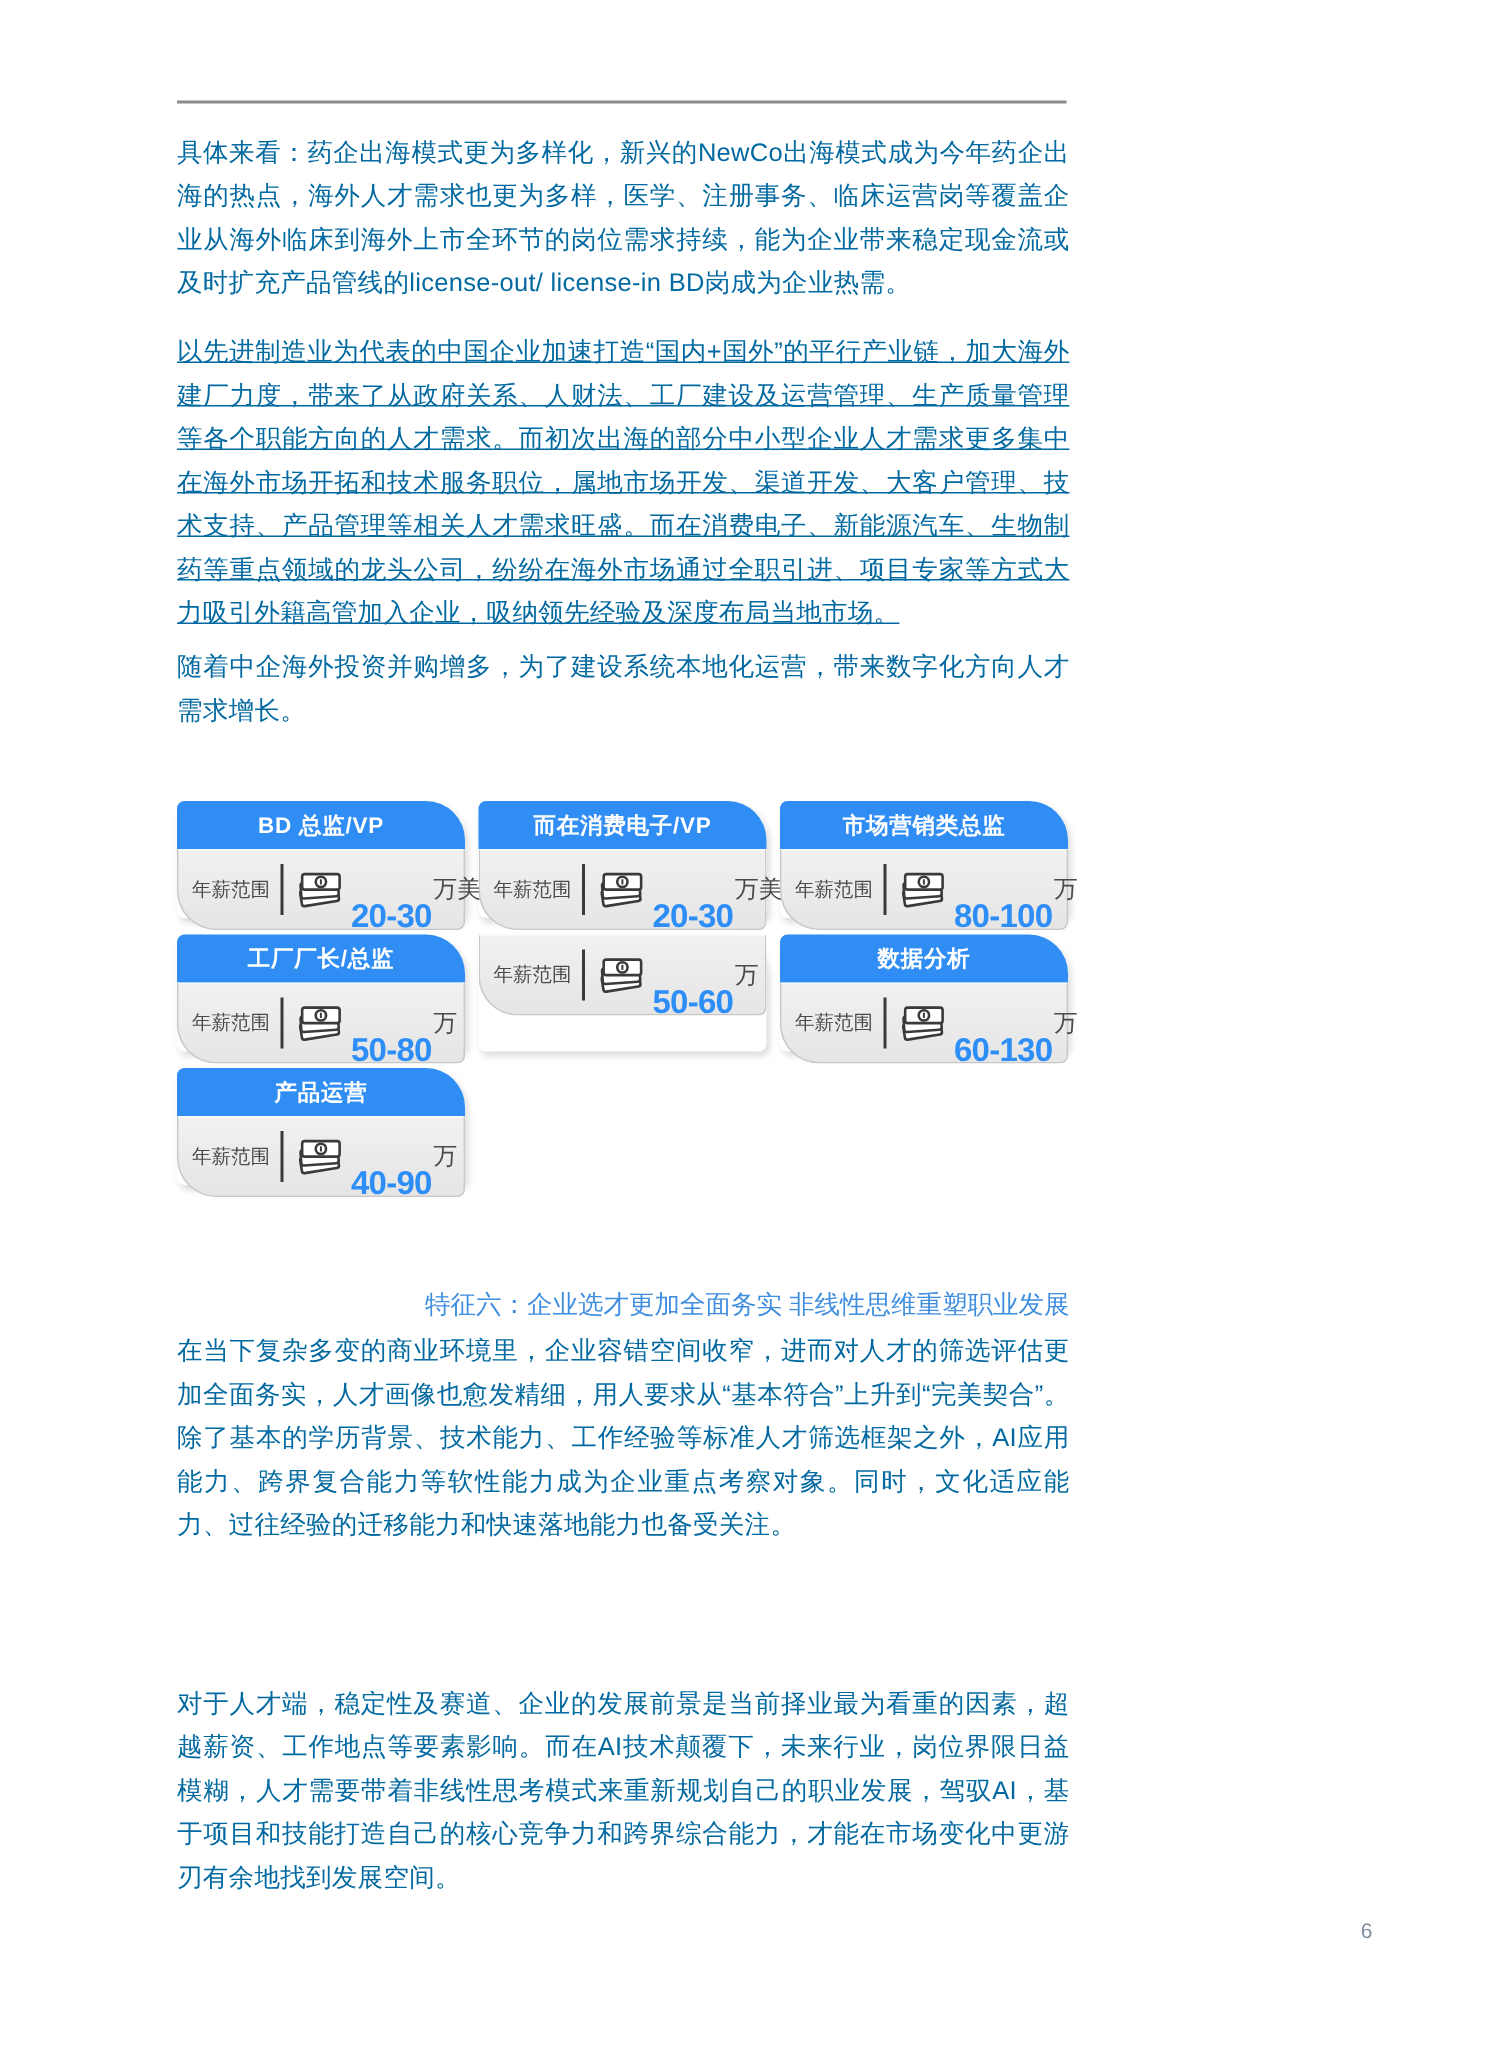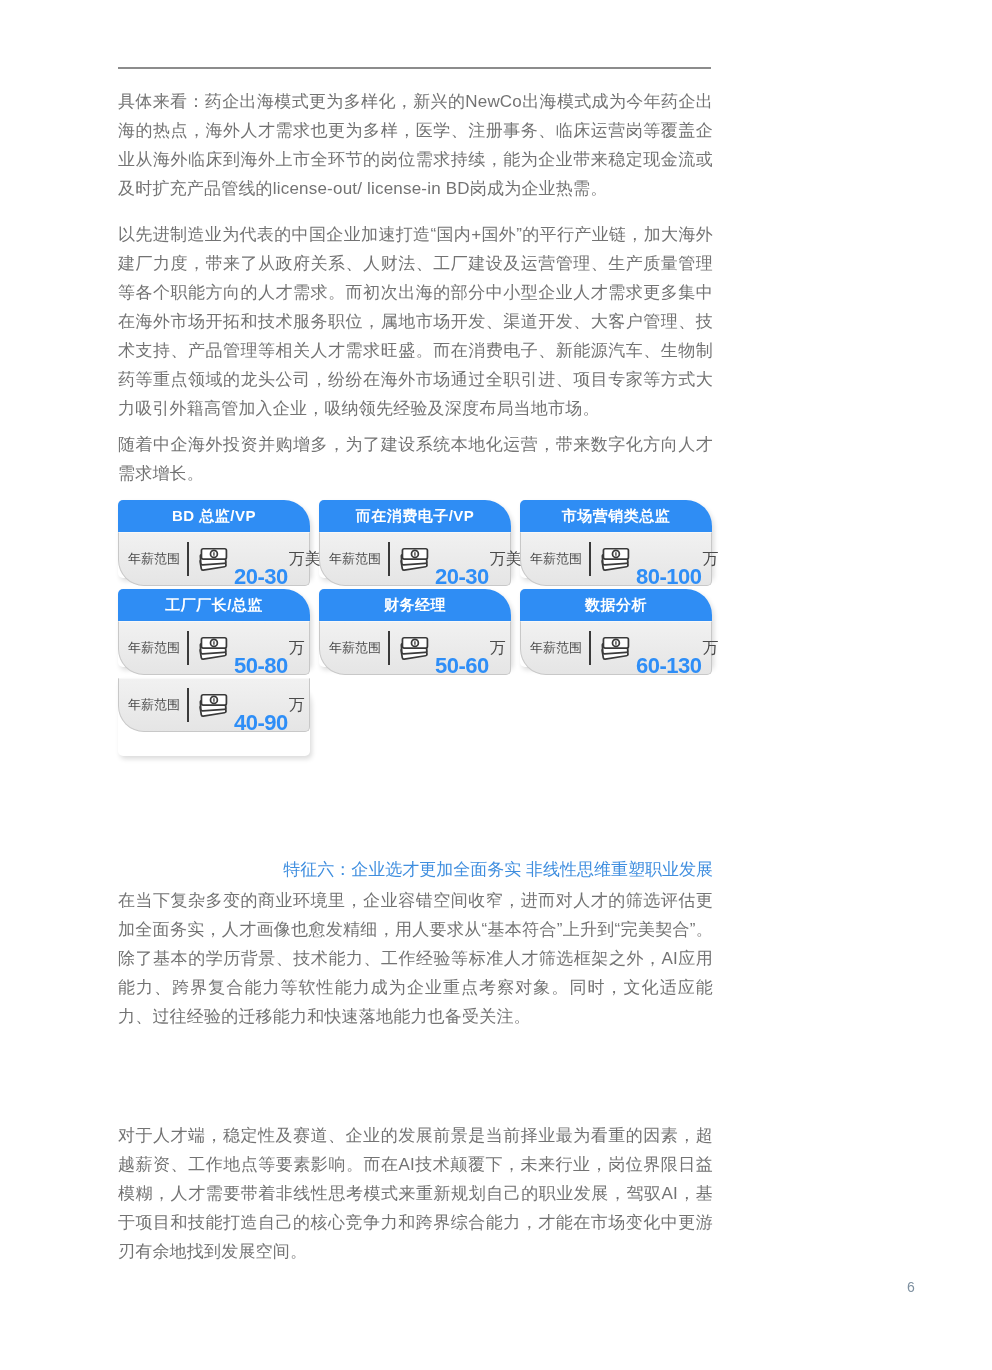--- a/index.html
+++ b/index.html
@@ -14,38 +14,38 @@
 
   .rule {
     position: absolute; left: 118px; top: 67px;
     width: 593px; height: 2px; background: #8c8c8c;
   }
 
   .para {
     position: absolute; left: 118px; width: 595px;
     font-size: 17px; line-height: 29px;
     text-align: justify;
-    color: #737373;
+    color: #0369a1;
     letter-spacing: 0.2px;
   }
   .p1 { top: 87px; }
-  .p2 { top: 220px; }
+  .p2 { top: 220px; text-decoration: underline; }
   .p3 { top: 430px; }
   .p4 { top: 886px; }
   .p5 { top: 1100px; margin-top: 21px; }
 
   .section-heading {
     position: absolute; left: 118px; top: 858px; width: 595px;
     font-size: 17px; line-height: 24px;
     color: #3f8edf;
     text-align: right;
   }
 
   .cards-grid {
-    position: absolute; left: 118px; top: 500px;
+    position: absolute; left: 118px; top: 534px;
     display: grid;
     grid-template-columns: repeat(3, 192px);
     column-gap: 9px; row-gap: 11px;
   }
   .salary-card {
     width: 192px; height: 78px;
     border-radius: 5px 26px 5px 5px;
     box-shadow: 2px 3px 5px rgba(0,0,0,0.14);
     background: transparent;
   }
@@ -165,21 +165,20 @@
           <circle cx="18.5" cy="9" r="4"></circle>
           <line x1="18.5" y1="7" x2="18.5" y2="11" stroke-width="1.5"></line>
         </g>
       </svg>
       <span class="salary-value">50-80</span>
       <span class="salary-unit">万</span>
     </div>
   </div>
 
   <div class="salary-card">
-    <div class="card-header">财务经理</div>
     <div class="card-body">
       <span class="salary-label">年薪范围</span>
       <span class="v-divider"></span>
       <svg class="money-icon" width="31" height="27" viewBox="0 0 36 31">
         <g fill="#ffffff" stroke="#3a3a3a" stroke-width="2">
           <rect x="3" y="14" width="29" height="12" rx="2" transform="rotate(-9 17 20)"></rect>
           <rect x="3" y="9" width="29" height="12" rx="2" transform="rotate(-4 17 15)"></rect>
           <rect x="4" y="3" width="29" height="12" rx="2"></rect>
           <circle cx="18.5" cy="9" r="4"></circle>
           <line x1="18.5" y1="7" x2="18.5" y2="11" stroke-width="1.5"></line>
@@ -203,20 +202,21 @@
           <circle cx="18.5" cy="9" r="4"></circle>
           <line x1="18.5" y1="7" x2="18.5" y2="11" stroke-width="1.5"></line>
         </g>
       </svg>
       <span class="salary-value">60-130</span>
       <span class="salary-unit">万</span>
     </div>
   </div>
 
   <div class="salary-card">
+    <div class="card-header">产品运营</div>
     <div class="card-body">
       <span class="salary-label">年薪范围</span>
       <span class="v-divider"></span>
       <svg class="money-icon" width="31" height="27" viewBox="0 0 36 31">
         <g fill="#ffffff" stroke="#3a3a3a" stroke-width="2">
           <rect x="3" y="14" width="29" height="12" rx="2" transform="rotate(-9 17 20)"></rect>
           <rect x="3" y="9" width="29" height="12" rx="2" transform="rotate(-4 17 15)"></rect>
           <rect x="4" y="3" width="29" height="12" rx="2"></rect>
           <circle cx="18.5" cy="9" r="4"></circle>
           <line x1="18.5" y1="7" x2="18.5" y2="11" stroke-width="1.5"></line>

